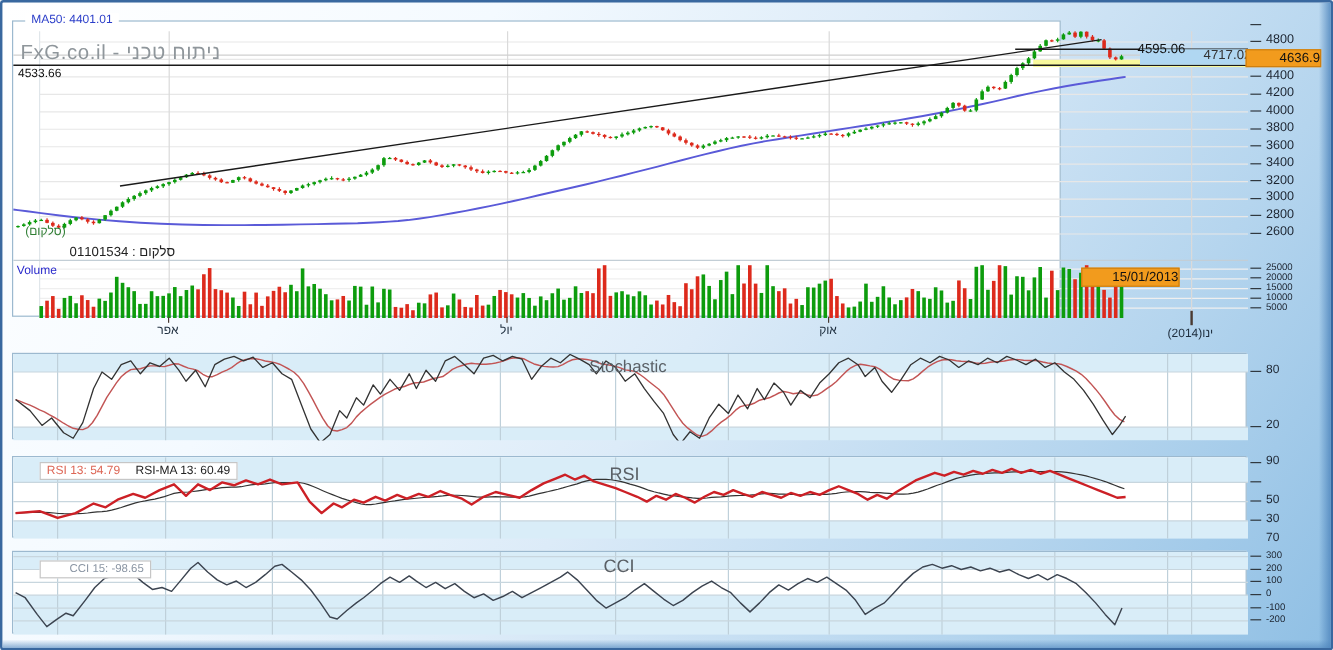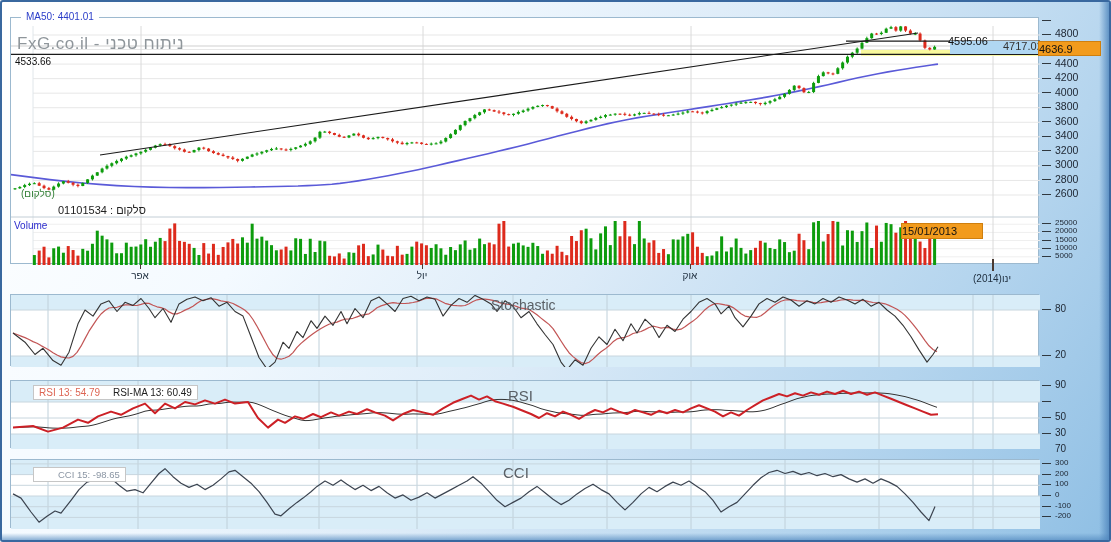--- a/index.html
+++ b/index.html
@@ -12,39 +12,39 @@
         background:linear-gradient(180deg,rgba(150,195,232,0),#4f86bd);}
   .panel{position:absolute;background:#ffffff;border:1px solid #9cb9cf;box-sizing:border-box;}
   .panel svg{position:absolute;left:0;top:0;}
   .ovl{position:absolute;white-space:nowrap;}
   .ma50-legend{left:10px;top:-7px;background:#ffffff;padding:0 5px;font-size:10px;color:#2b3ec9;}
   .chart-title{left:6px;top:16px;font-size:17px;color:#8f969b;letter-spacing:.5px;}
   .lvl-label{left:4px;top:38px;font-size:10px;color:#111;}
   .annot{left:10px;top:170px;font-size:10px;color:#2e7d32;}
   .instr{left:47px;top:186px;font-size:11px;color:#222;}
   .vol-label{left:3px;top:202px;font-size:10px;color:#2b2bcc;}
-  .badge{background:#f29b1d;border:1px solid #cf7f0e;color:#111;font-size:11px;text-align:left;box-sizing:border-box;}
+  .badge{background:#f29b1d;border:1px solid #cf7f0e;color:#111;font-size:11px;text-align:right;box-sizing:border-box;}
   .date-badge{left:890px;top:205px;width:82px;height:16px;line-height:14px;}
   .px-row{position:absolute;left:948px;top:39px;width:150px;height:13px;background:#b0d7f2;}
   .res-label{position:absolute;left:946px;top:33px;font-size:11px;color:#111;}
   .res-label2{position:absolute;left:1001px;top:38px;font-size:11px;color:#333;}
   .last-price{position:absolute;left:1036px;top:39px;width:63px;height:15px;line-height:14px;z-index:5;}
   .tick-label{position:absolute;color:#1c2430;}
   .tick-mark{position:absolute;background:#30383f;height:1px;width:9px;left:1040px;}
   .xtick{position:absolute;background:#4a3a32;width:1px;height:5px;}
   .xlabel{position:absolute;font-size:10px;color:#203040;}
   .legend-box{position:absolute;background:#fff;border:1px solid #c6c6c6;font-size:9.5px;padding:1px 5px;white-space:nowrap;}
   .ind-title{position:absolute;color:#5a6066;}
 </style>
 </head>
 <body>
 
 <div id="root">
 
-  <div class="panel" id="panel-main" style="left:8px;top:15px;width:1029px;height:247px;">
+  <div class="panel" id="panel-main" style="left:8px;top:15px;width:874px;height:247px;">
     <svg id="svg-main" width="1029" height="247">
         <line x1="22" y1="17" x2="1029" y2="17" stroke="#e7e7e7"></line>
         <line x1="22" y1="31.54546" x2="1029" y2="31.54546" stroke="#e7e7e7"></line>
         <line x1="22" y1="46.09092" x2="1029" y2="46.09092" stroke="#e7e7e7"></line>
         <line x1="22" y1="60.636379999999996" x2="1029" y2="60.636379999999996" stroke="#e7e7e7"></line>
         <line x1="22" y1="75.18184" x2="1029" y2="75.18184" stroke="#e7e7e7"></line>
         <line x1="22" y1="89.7273" x2="1029" y2="89.7273" stroke="#e7e7e7"></line>
         <line x1="22" y1="104.27275999999999" x2="1029" y2="104.27275999999999" stroke="#e7e7e7"></line>
         <line x1="22" y1="118.81822" x2="1029" y2="118.81822" stroke="#e7e7e7"></line>
         <line x1="22" y1="133.36368" x2="1029" y2="133.36368" stroke="#e7e7e7"></line>

